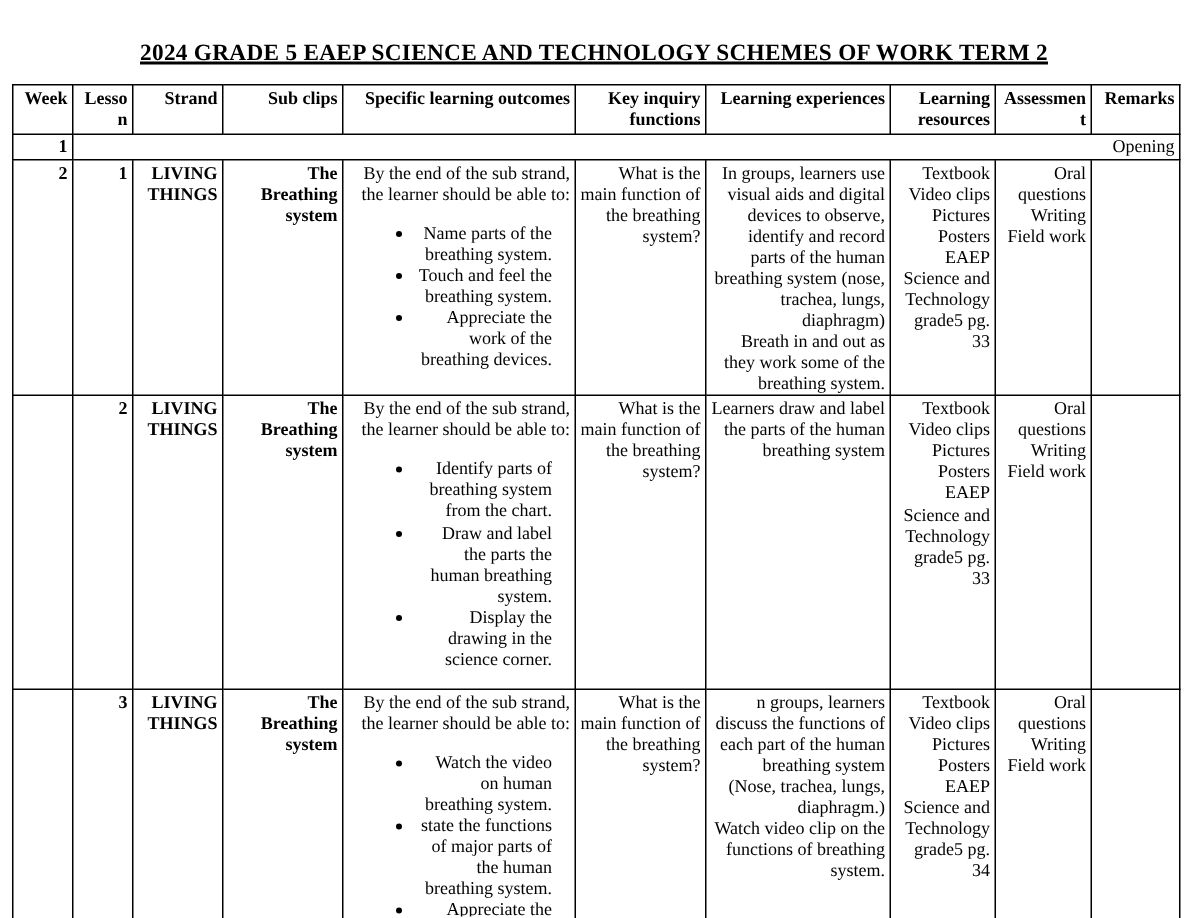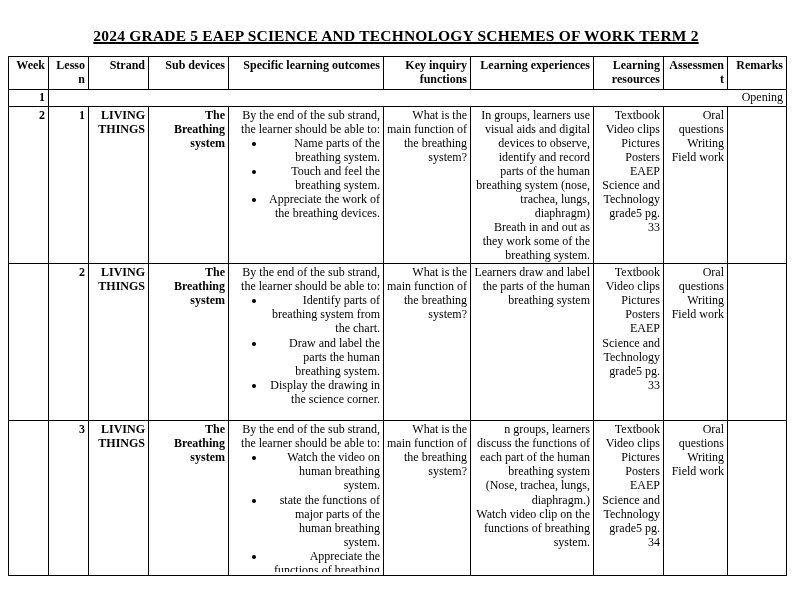--- a/index.html
+++ b/index.html
@@ -24,21 +24,21 @@
   }
   table.schemes th { font-weight:bold; }
   .b { font-weight:bold; }
   tr.header-row  { height:33px; }
   tr.opening-row { height:17px; }
   tr.opening-row td { line-height:1.05; }
   td.opening-label { text-align:center; font-weight:normal; }
   tr.r0 { height:146px; }
   tr.r1 { height:157px; }
   tr.r2 { height:155px; }
-  ul.outcomes { margin:0; padding:0 0 0 34px; list-style-type:disc; }
+  ul.outcomes { margin:12px; padding:0 0 0 34px; list-style-type:disc; }
   .preline { white-space:pre-line; }
   .clip { height:150px; overflow:hidden; }
 </style>
 </head>
 <body>
 
 <div class="page">
 
   <div class="doc-title">
     <span class="u">2024 GRADE 5 EAEP SCIENCE AND TECHNOLOGY SCHEMES OF WORK TERM 2</span>
@@ -56,21 +56,21 @@
         <col style="width:70px">
         <col style="width:64px">
       <col style="width:59px">
     </colgroup>
 
     <tbody>
         <tr class="header-row">
       <th>Week</th>
       <th>Lesson</th>
       <th>Strand</th>
-      <th>Sub devices</th>
+      <th>Sub clips</th>
       <th>Specific learning outcomes</th>
       <th>Key inquiry functions</th>
       <th>Learning experiences</th>
       <th>Learning resources</th>
       <th>Assessment</th>
       <th>Remarks</th>
     </tr>
 
     <tr class="opening-row">
       <td class="b">1</td>

